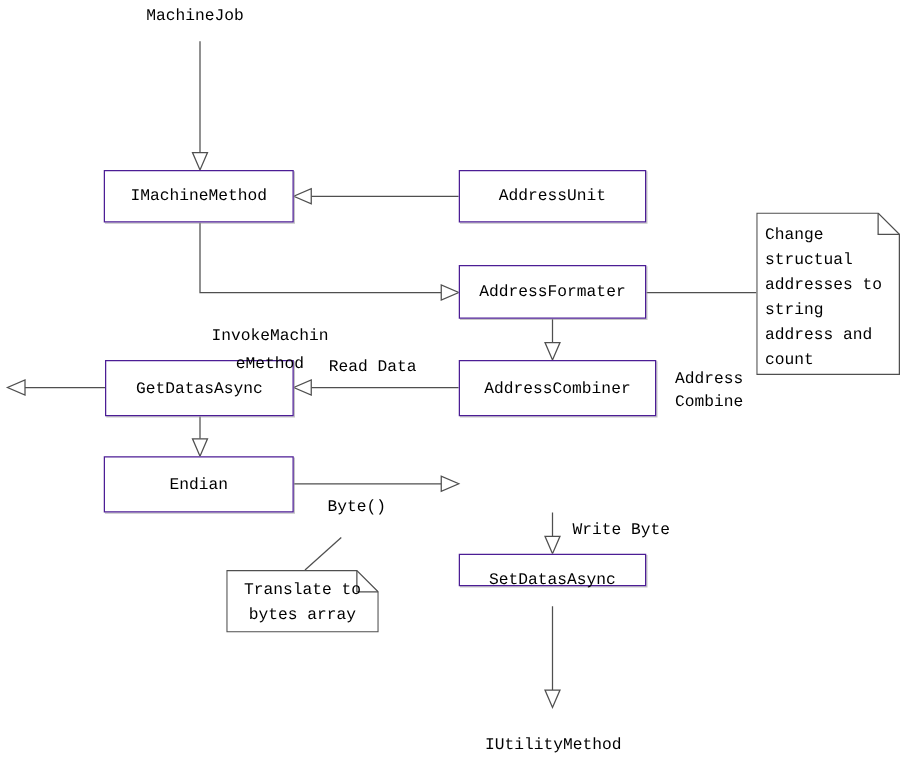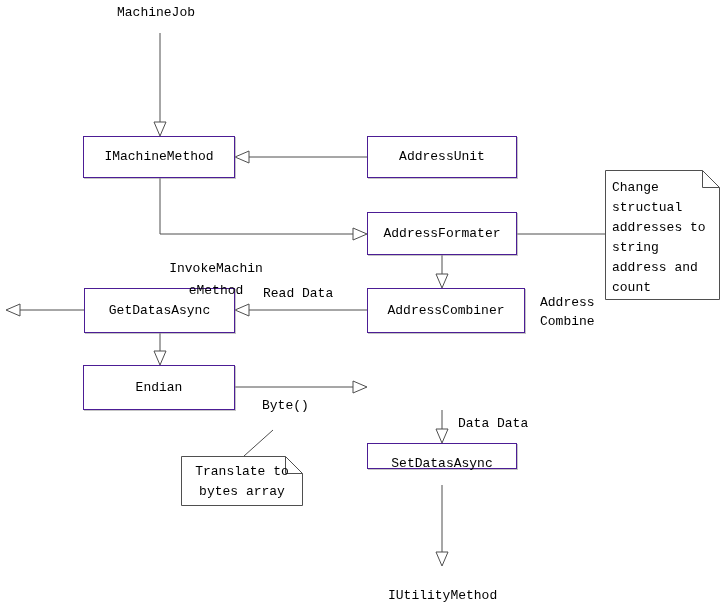--- a/index.html
+++ b/index.html
@@ -102,21 +102,21 @@
   <div class="node" style="left:367px;top:288px;width:158px;height:45px;line-height:43px;">AddressCombiner</div>
   <div class="node" style="left:83px;top:365px;width:152px;height:45px;line-height:43px;">Endian</div>
   <div class="node" style="left:367px;top:443px;width:150px;height:26px;line-height:40px;">SetDatasAsync</div>
 
   <div class="lbl center" style="left:166px;top:236px;width:100px;line-height:22px;margin-top:22px;">InvokeMachin
 eMethod</div>
   <div class="lbl" style="left:263px;top:286px;">Read Data</div>
   <div class="lbl" style="left:540px;top:293px;line-height:19px;">Address
 Combine</div>
   <div class="lbl" style="left:262px;top:398px;">Byte()</div>
-  <div class="lbl" style="left:458px;top:416px;">Data Data</div>
+  <div class="lbl" style="left:458px;top:416px;">Write Byte</div>
 
   <div class="note" style="left:605px;top:170px;width:115px;height:155px;">
     <svg width="115" height="130">
       <path d="M0.5,0.5 L97.5,0.5 L114.5,17.5 L114.5,129.5 L0.5,129.5 Z" fill="#ffffff" stroke="#4f4f4f"></path>
       <path d="M97.5,0.5 L97.5,17.5 L114.5,17.5" fill="none" stroke="#4f4f4f"></path>
     </svg>
     <div class="note-text" style="padding:8px 0 0 7px;">Change
 structual
 addresses to
 string

